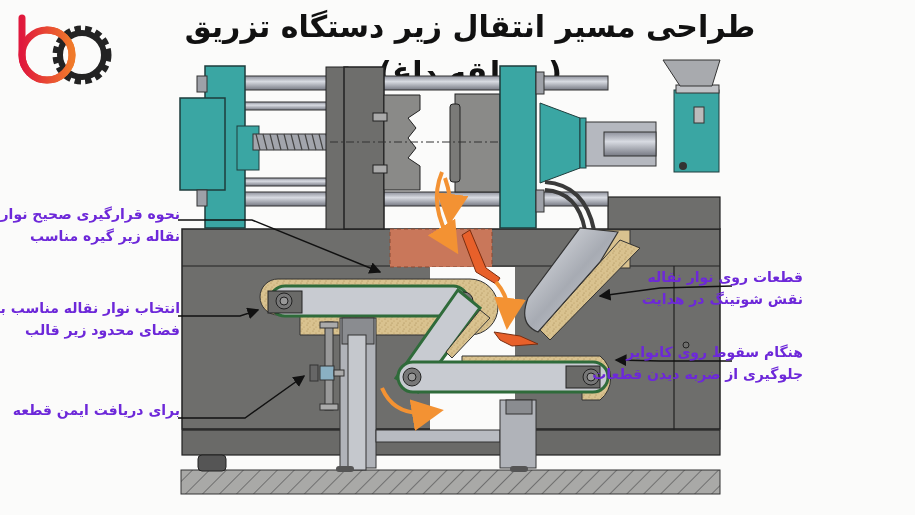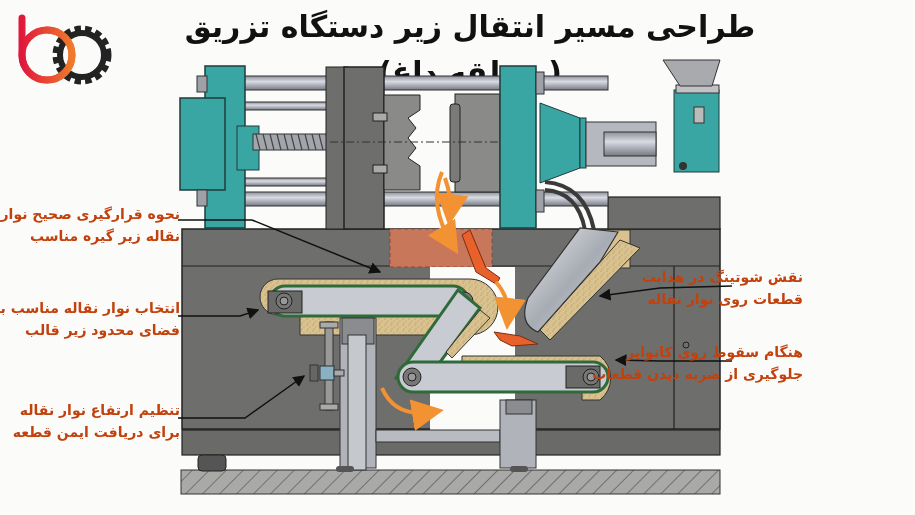--- a/index.html
+++ b/index.html
@@ -1,20 +1,20 @@
 <!DOCTYPE html>
 <html><head>
 <meta charset="utf-8">
 <style>
   html,body{margin:0;padding:0;}
   body{width:915px;height:515px;background:#fbfbfa;position:relative;overflow:hidden;font-family:"DejaVu Sans",sans-serif;}
   .title{position:absolute;left:160px;top:4px;width:620px;text-align:center;direction:rtl;font-size:30px;font-weight:bold;color:#111;line-height:46px;letter-spacing:-0.5px;}
   .logo{position:absolute;left:10px;top:10px;width:110px;height:80px;}
   .diagram{position:absolute;left:0;top:0;width:915px;height:515px;}
-  .label{position:absolute;direction:rtl;text-align:right;font-size:14px;font-weight:bold;color:#c2410c;line-height:22px;white-space:nowrap;}
+  .label{position:absolute;direction:rtl;text-align:right;font-size:14px;font-weight:bold;color:#6d28d9;line-height:22px;white-space:nowrap;}
   .label span{display:block;}
 </style>
 </head>
 <body>
 
 <div class="title">طراحی مسیر انتقال زیر دستگاه تزریق (منطقه داغ)</div>
 
 <svg class="logo" viewBox="0 0 110 80">
   <defs>
     <linearGradient id="lg" x1="0" y1="0" x2="1" y2="0">
@@ -184,23 +184,22 @@
 
 <div class="label" style="right:735px;top:203px;">
   <span>نحوه قرارگیری صحیح نوار</span>
   <span>نقاله زیر گیره مناسب</span>
 </div>
 <div class="label" style="right:735px;top:297px;">
   <span>انتخاب نوار نقاله مناسب برای</span>
   <span>فضای محدود زیر قالب</span>
 </div>
 <div class="label" style="right:735px;top:399px;">
-  <span>تنظیم ارتفاع نوار نقاله</span>
   <span>برای دریافت ایمن قطعه</span>
 </div>
 <div class="label" style="right:112px;top:266px;">
+  <span>قطعات  روی نوار نقاله</span>
   <span>نقش شوتینگ در هدایت</span>
-  <span>قطعات  روی نوار نقاله</span>
 </div>
 <div class="label" style="right:112px;top:341px;">
   <span>هنگام سقوط روی کانوایر</span>
   <span>جلوگیری از ضربه دیدن قطعات</span>
 </div>
 
 </body></html>

